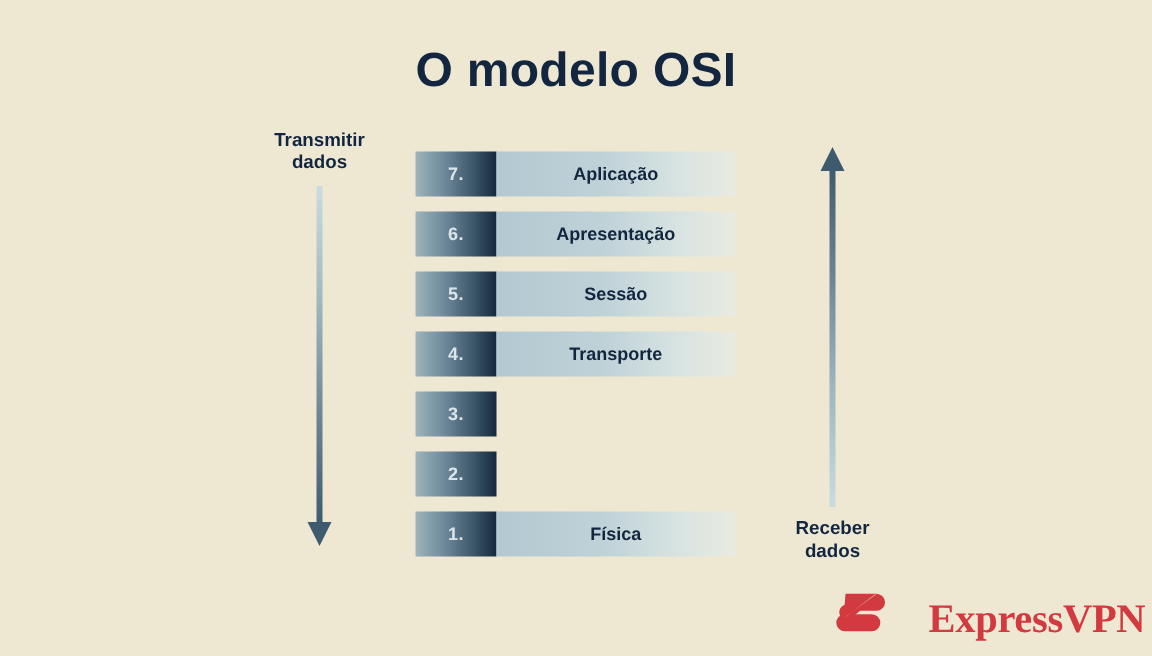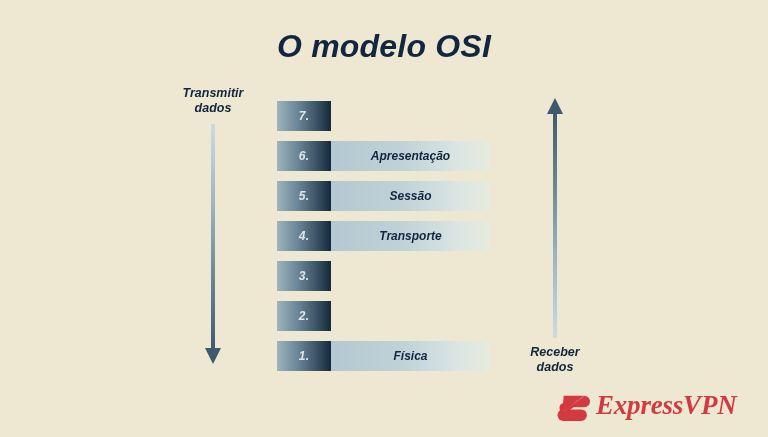--- a/index.html
+++ b/index.html
@@ -13,21 +13,20 @@
     font-family: "Liberation Sans", sans-serif;
     overflow: hidden;
     position: relative;
   }
 
   .canvas {
     position: absolute;
     inset: 0;
     width: 736px;
     height: 437px;
-    font-style: italic;
   }
 
   
   .title {
     position: absolute;
     top: 28px;
     left: 0;
     width: 768px;
     text-align: center;
     font-size: 32px;
@@ -134,22 +133,22 @@
 
   .cap-top { margin-bottom: 8px; }
   .cap-bottom { margin-top: 7px; }
 
   
   .logo {
     position: absolute;
     left: 554px;
     top: 392px;
     display: flex;
-    align-items: flex-start;
-    gap: 2px;
+    align-items: flex-end;
+    gap: 25px;
   }
   .logo-mark {
     position: relative;
     width: 40px;
     height: 34px;
     flex: 0 0 40px;
   }
   .logo-word {
     font-family: "Liberation Serif", serif;
     font-size: 27px;
@@ -174,20 +173,21 @@
     <div class="arrow-shaft-wrap">
       <div class="shaft shaft-down"></div>
       <div class="head head-down"></div>
     </div>
   </div>
 
   <div class="stack">
 
     <div class="layer-row">
       <div class="layer-num">7.</div>
+      <div class="layer-label">Aplicação</div>
     </div>
 
     <div class="layer-row">
       <div class="layer-num">6.</div>
       <div class="layer-label">Apresentação</div>
     </div>
 
     <div class="layer-row">
       <div class="layer-num">5.</div>
       <div class="layer-label">Sessão</div>

